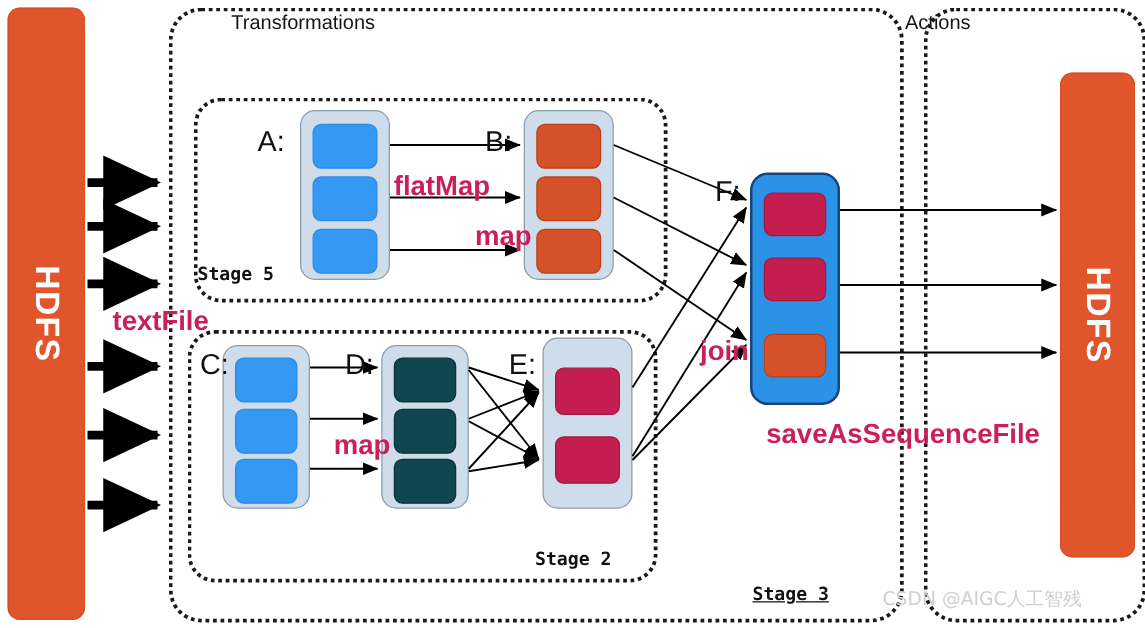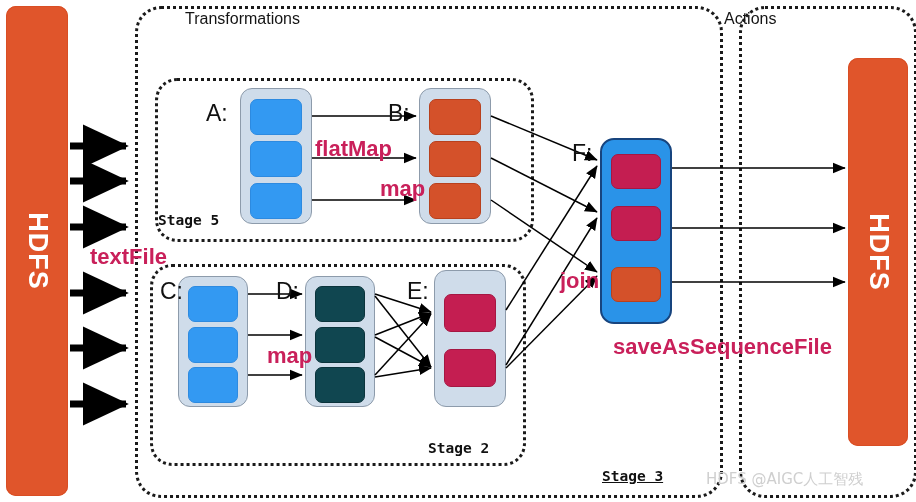--- a/index.html
+++ b/index.html
@@ -191,21 +191,21 @@
     <div class="part orange" style="top:127px; height:35px;"></div>
   </div>
 
   <div class="op-label big" style="left:78px; top:244px;">textFile</div>
   <div class="op-label big" style="left:303px; top:136px;">flatMap</div>
   <div class="op-label big" style="left:368px; top:176px;">map</div>
   <div class="op-label big" style="left:255px; top:343px;">map</div>
   <div class="op-label big" style="left:548px; top:224px;margin-top:44px;">join</div>
   <div class="op-label big" style="left:601px; top:334px;">saveAsSequenceFile</div>
 
-  <div class="watermark" style="left:706px; top:470px;">HDFS @AIGC人工智残</div>
+  <div class="watermark" style="left:706px; top:470px;">CSDN @AIGC人工智残</div>
 
   <svg class="layer" id="svg-lines" viewBox="0 0 916 502">
     <defs>
       <marker id="ah-thick" markerWidth="7" markerHeight="7" refX="6.2" refY="3.5" orient="auto" markerUnits="strokeWidth">
         <path d="M0,0.4 L6.6,3.5 L0,6.6 z" fill="#000000"></path>
       </marker>
       <marker id="ah-thin" markerWidth="9" markerHeight="9" refX="8" refY="4.5" orient="auto" markerUnits="strokeWidth">
         <path d="M0,1 L8.5,4.5 L0,8 z" fill="#000000"></path>
       </marker>
     </defs>

